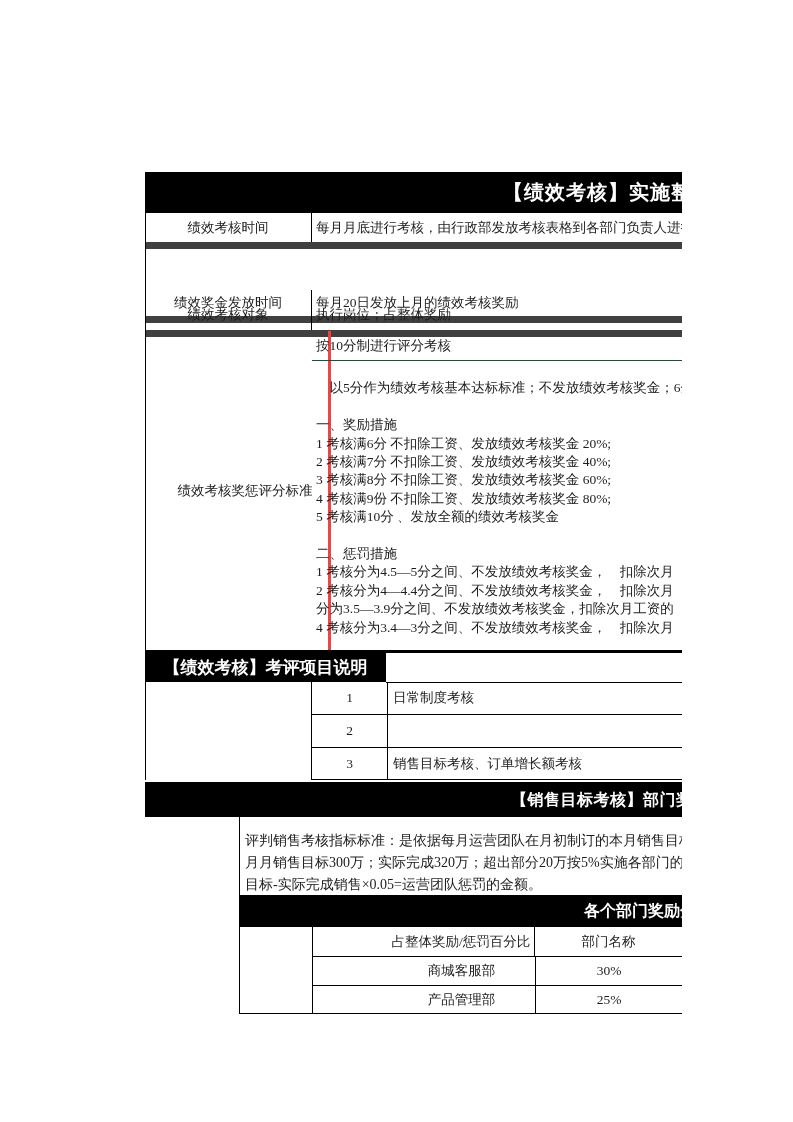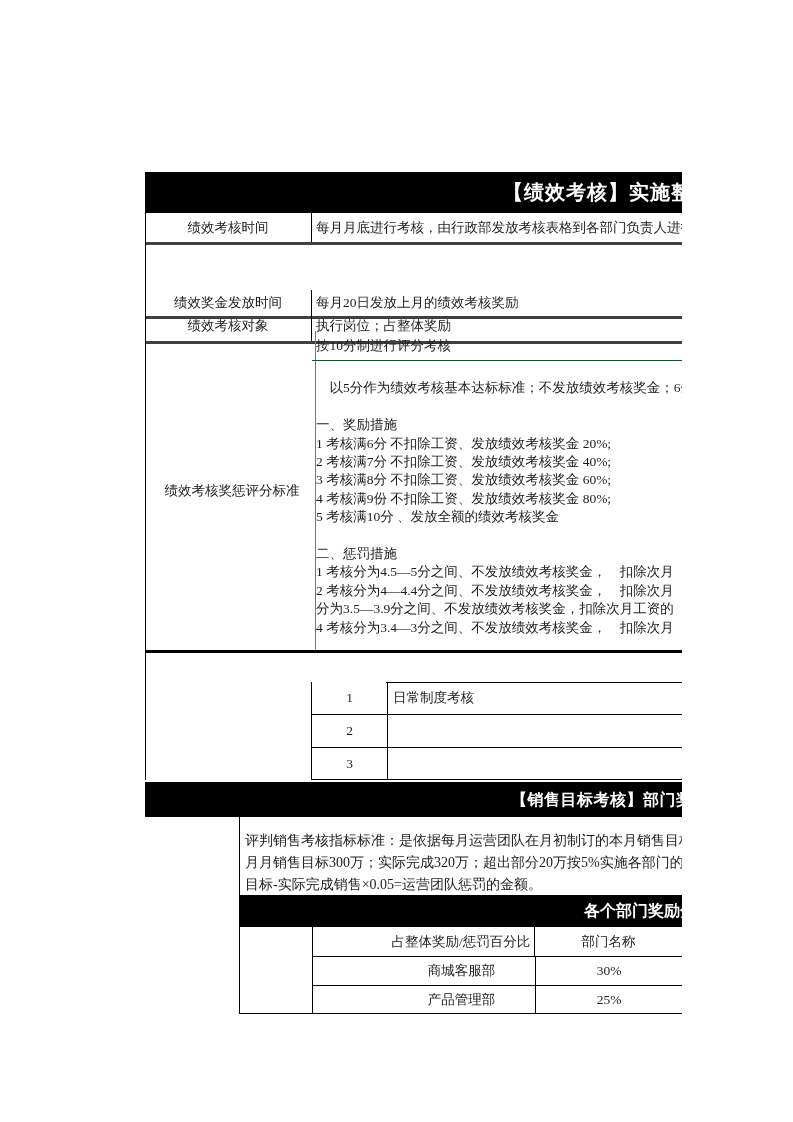--- a/index.html
+++ b/index.html
@@ -6,29 +6,29 @@
   .canvas{position:relative;width:793px;height:1122px;background:#ffffff;overflow:hidden;
           font-family:"Liberation Serif","DejaVu Serif",serif;color:#1c1c1c;}
   .sheet{position:absolute;left:145px;top:172px;width:537px;height:845px;overflow:hidden;
          background:#ffffff;font-size:13.5px;}
   .abs{position:absolute;}
   .bar{background:#000;color:#fff;font-weight:bold;white-space:nowrap;overflow:hidden;}
   
   .t1{left:0;top:0;width:537px;height:41px;}
   .t1 span{position:absolute;left:358px;top:0;line-height:41px;font-size:20px;letter-spacing:1px;}
   
-  .irow{position:absolute;left:0;width:537px;border-bottom:3px solid #404040;}
+  .irow{position:absolute;left:0;width:537px;border-bottom:7px solid #404040;}
   .ir0{top:41px;height:29px;line-height:29px;}
   .ir1{top:86px;height:26px;line-height:26px;margin-top:32px;}
   .ir2{top:98px;height:29px;line-height:29px;}
-  .ir3{top:139px;height:30px;line-height:30px;}
+  .ir3{top:128px;height:30px;line-height:30px;}
   .ilabel{position:absolute;left:0;top:0;bottom:0;width:166px;text-align:center;border-right:1px solid #000;}
   .icontent{position:absolute;left:167px;right:0;top:0;bottom:0;padding-left:4px;white-space:nowrap;overflow:hidden;}
   
-  .score-label{left:4px;top:159px;width:166px;height:319px;border-right:1px solid #ef4444;
+  .score-label{left:17px;top:159px;width:166px;height:319px;border-right:3px solid #ef4444;
                display:flex;align-items:center;justify-content:center;text-align:center;}
   .score-method{left:167px;top:159px;width:370px;height:29px;border-bottom:1px solid #14532d;
                 line-height:29px;padding-left:4px;white-space:nowrap;overflow:hidden;}
   .score-detail{left:167px;top:189px;width:370px;height:289px;padding-left:4px;
                 white-space:pre;line-height:18.4px;overflow:hidden;}
   .thick{left:0;top:478px;width:537px;height:3px;background:#000;}
   .lba{left:0;top:41px;width:1px;height:437px;background:#000;}
   
   .bar2{left:0;top:481px;width:241px;height:29px;text-align:center;line-height:29px;font-size:17px;}
   .b0{left:241px;top:481px;width:296px;height:29px;border-bottom:1px solid #000;background:#fff;}
@@ -96,31 +96,33 @@
 5 考核满10分 、发放全额的绩效考核奖金
 
 二、惩罚措施
 1 考核分为4.5—5分之间、不发放绩效考核奖金，    扣除次月
 2 考核分为4—4.4分之间、不发放绩效考核奖金，    扣除次月
 分为3.5—3.9分之间、不发放绩效考核奖金，扣除次月工资的
 4 考核分为3.4—3分之间、不发放绩效考核奖金，    扣除次月</div>
     <div class="abs thick"></div>
     <div class="abs lba"></div>
 
+    <div class="abs bar bar2">【绩效考核】考评项目说明</div>
     <div class="abs b0"></div>
     <div class="abs lbb"></div>
     <div class="brow br0">
       <div class="bnum">1</div>
       <div class="bcontent">日常制度考核</div>
     </div>
     <div class="brow br1">
       <div class="bnum">2</div>
     </div>
     <div class="brow br2">
       <div class="bnum">3</div>
+      <div class="bcontent">销售目标考核、订单增长额考核</div>
     </div>
 
     <div class="abs bar bar3">
       <span>【销售目标考核】部门奖惩</span>
     </div>
     <div class="abs desc">评判销售考核指标标准：是依据每月运营团队在月初制订的本月销售目标而进
 月月销售目标300万；实际完成320万；超出部分20万按5%实施各部门的奖励
 目标-实际完成销售×0.05=运营团队惩罚的金额。</div>
 
     <div class="abs bar bar4">

